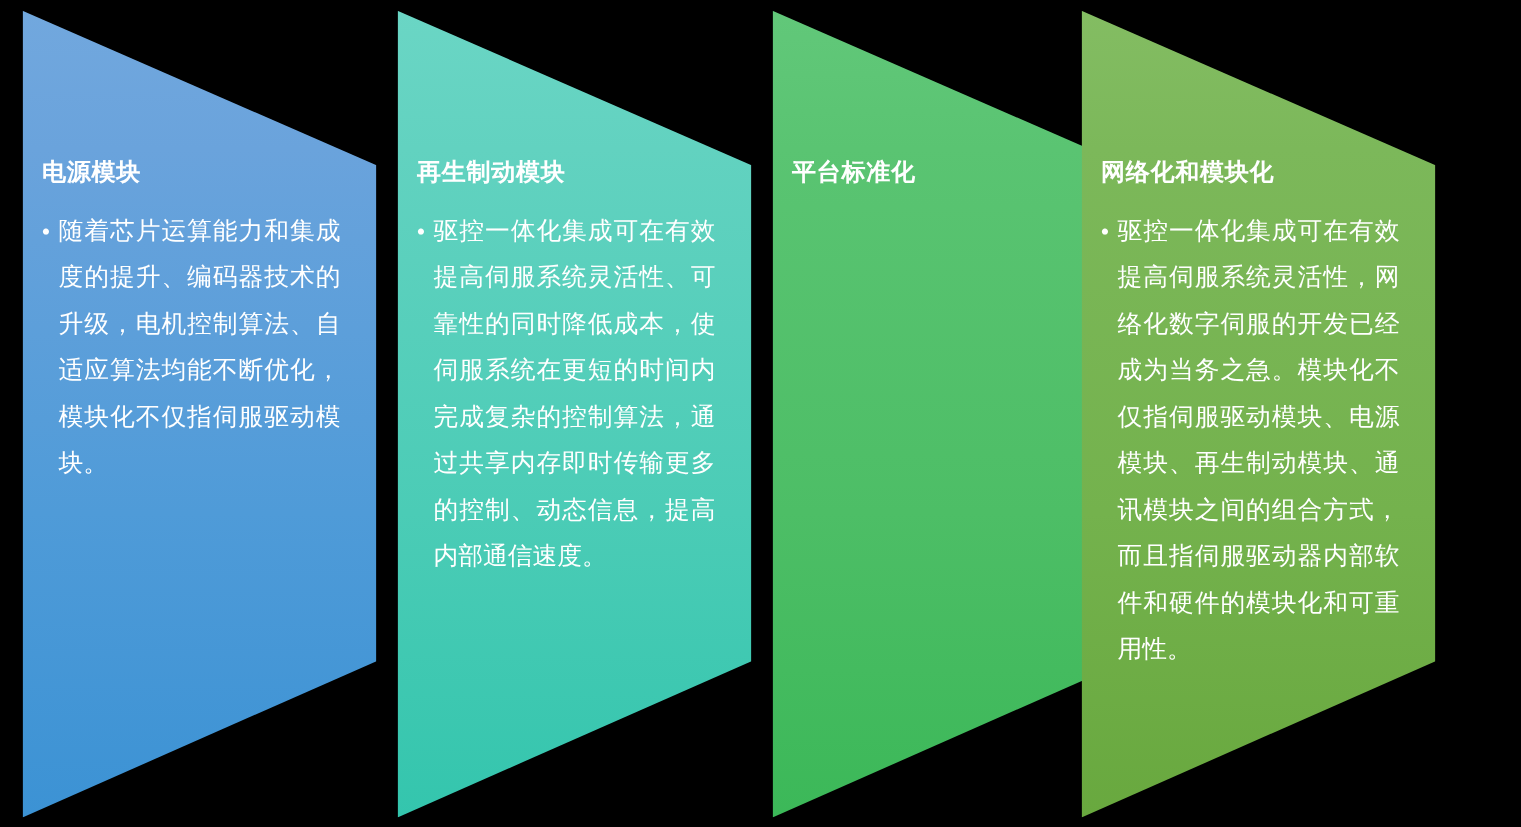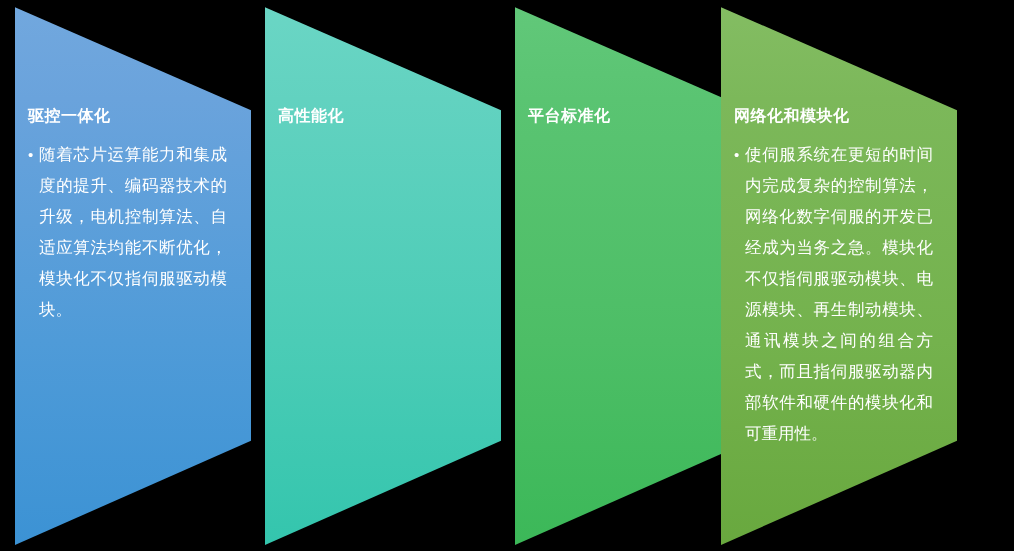--- a/index.html
+++ b/index.html
@@ -74,41 +74,44 @@
     color: #ffffff;
   }
 </style>
 </head>
 <body>
 
 <div id="stage">
 
   <div class="chevron panel-1">
     <div class="content">
-      <div class="card-title">驱控一体化</div>
+      <div class="card-title">电源模块</div>
       <ul class="bullet-list">
         <li class="bullet-item">随着芯片运算能力和集成度的提升、编码器技术的升级，电机控制算法、自适应算法均能不断优化，模块化不仅指伺服驱动模块。</li>
       </ul>
     </div>
   </div>
 
   <div class="chevron panel-2">
     <div class="content">
-      <div class="card-title">高性能化</div>
+      <div class="card-title">再生制动模块</div>
+      <ul class="bullet-list">
+        <li class="bullet-item">驱控一体化集成可在有效提高伺服系统灵活性、可靠性的同时降低成本，使伺服系统在更短的时间内完成复杂的控制算法，通过共享内存即时传输更多的控制、动态信息，提高内部通信速度。</li>
+      </ul>
     </div>
   </div>
 
   <div class="chevron panel-3">
     <div class="content">
       <div class="card-title">平台标准化</div>
     </div>
   </div>
 
   <div class="chevron panel-4">
     <div class="content">
       <div class="card-title">网络化和模块化</div>
       <ul class="bullet-list">
-        <li class="bullet-item">使伺服系统在更短的时间内完成复杂的控制算法，网络化数字伺服的开发已经成为当务之急。模块化不仅指伺服驱动模块、电源模块、再生制动模块、通讯模块之间的组合方式，而且指伺服驱动器内部软件和硬件的模块化和可重用性。</li>
+        <li class="bullet-item">驱控一体化集成可在有效提高伺服系统灵活性，网络化数字伺服的开发已经成为当务之急。模块化不仅指伺服驱动模块、电源模块、再生制动模块、通讯模块之间的组合方式，而且指伺服驱动器内部软件和硬件的模块化和可重用性。</li>
       </ul>
     </div>
   </div>
 
 </div>
 
 </body></html>

